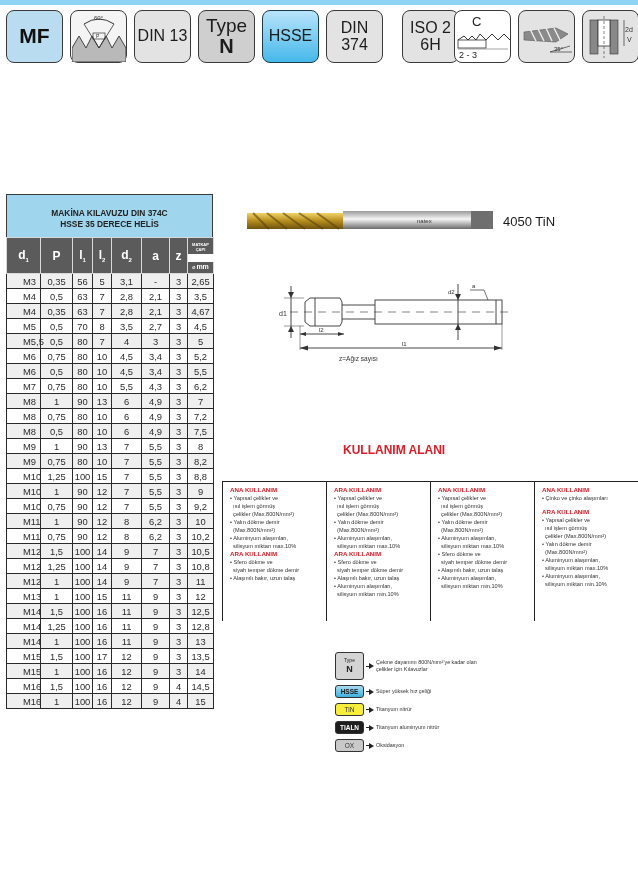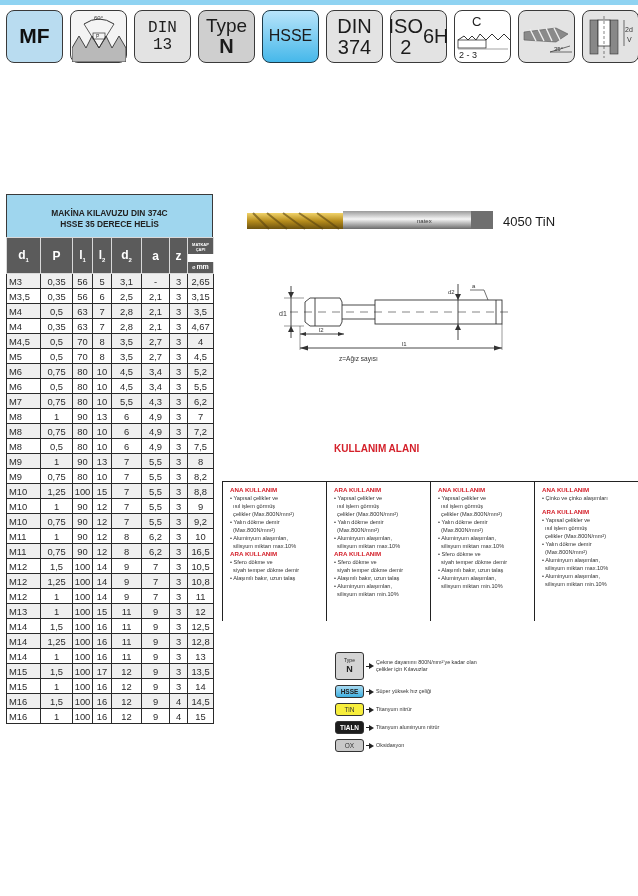--- a/index.html
+++ b/index.html
@@ -9,45 +9,45 @@
   .top-bar { position: absolute; left: 0; top: 0; width: 638px; height: 5px; background: #8fd3f2; }
 
   .icon-row { position: absolute; left: 6px; top: 10px; width: 630px; height: 53px; }
   .sym { position: absolute; top: 0; width: 57px; height: 53px; border: 1.5px solid #3a3a3a; border-radius: 8px;
          background: #e3e3e3; display: flex; align-items: center; justify-content: center; text-align: center;
          line-height: 1.05; color: #1c1c1c; }
   .sym.mf { background: #b9dcf0; font-weight: bold; font-size: 21px; color: #101010; }
   .sym.type { background: #cfcfcf; flex-direction: column; font-size: 19px; }
   .sym.type b { font-size: 20px; }
   .sym.hsse { background: linear-gradient(#b8e4fa, #46b8ea); font-size: 16px; border-color: #1c3a48; }
-  .sym.din13 { font-size: 16px; font-family: Liberation Mono, monospace; }
-  .sym.two { font-size: 20px; }
+  .sym.din13 { font-size: 16px; }
+  .sym.two { font-size: 16px; }
   .sym svg { display: block; }
 
   .tbl-wrap { position: absolute; left: 6px; top: 194px; width: 207px; }
   .tbl-title { height: 43px; background: #9fd6ee; border: 1px solid #3a3a3a; border-bottom: none;
                text-align: center; font-size: 8.4px; font-weight: bold; padding-top: 13px; line-height: 11px; color: #222; }
   table { border-collapse: collapse; width: 207px; table-layout: fixed; }
   th { background: #5b5b5b; color: #fff; height: 36px; font-size: 12px; font-weight: bold; border: 1px solid #d9d9d9; }
   th sub { font-size: 6px; }
   td { height: 15px; font-size: 9.4px; text-align: center; border: 1px solid #2a2a2a; color: #2b2b2b; }
-  td:first-child { text-align: left; padding-left: 2px; }
+  td:first-child { text-align: left; padding-left: 16px; }
   tbody tr:nth-child(odd) td { background: #efefef; }
   tbody tr:nth-child(even) td { background: #ffffff; }
   .th-drill { font-size: 4px; line-height: 5px; position: relative; }
   .th-drill .box { display: block; width: 26px; height: 8px; background: #fff; margin: 2px auto; }
   .th-drill .mm { font-size: 7px; }
 
   .tool-photo { position: absolute; left: 247px; top: 207px; width: 246px; height: 26px; }
   .tool-code { position: absolute; left: 503px; top: 214px; font-size: 13px; color: #1a1a1a; }
 
   .drawing { position: absolute; left: 270px; top: 282px; width: 240px; height: 90px; }
   .draw-caption { position: absolute; left: 339px; top: 355px; font-size: 6.5px; color: #333; }
 
-  .usage-title { position: absolute; left: 334px; top: 443px; font-size: 10px; font-weight: bold; color: #d4202a; }
+  .usage-title { position: absolute; left: 343px; top: 443px; font-size: 12px; font-weight: bold; color: #d4202a; }
 
   .usage-grid { position: absolute; left: 222px; top: 481px; width: 416px; height: 140px;
                 border-top: 1.5px solid #222; display: flex; }
   .usage-col { flex: 1; border-left: 1.5px solid #222; padding: 4px 0 0 7px; font-size: 5.6px; line-height: 8px; color: #333; }
   .usage-col:first-child { border-left: 1.5px solid #222; }
   .usage-col .hd { color: #d4202a; font-weight: bold; font-size: 6.2px; }
   .usage-col .gap { height: 6px; }
 
   .legend { position: absolute; left: 335px; top: 652px; width: 220px; }
   .leg-row { position: relative; display: flex; align-items: center; margin-bottom: 5px; }
@@ -90,21 +90,21 @@
     <span>Type</span>
     <b>N</b>
   </div>
   <div class="sym hsse" style="left:256px">
       <span>HSSE</span>
     </div>
   <div class="sym two" style="left:320px;flex-direction:column">
     <span>DIN</span>
     <span>374</span>
   </div>
-  <div class="sym two" style="left:384px;flex-direction:row">
+  <div class="sym two" style="left:396px;flex-direction:column">
     <span>ISO 2</span>
     <span>6H</span>
   </div>
   <div class="sym" style="left:448px;background:#fff">
     <svg width="54" height="50" viewBox="0 0 54 50">
       <text x="16" y="14" font-size="13" font-family="Liberation Sans, sans-serif" fill="#222">C</text>
       <path d="M2 28 L8 24 L12 28 L16 24 L20 28 L24 22 L30 28 L36 22 L42 28 L48 22 L54 28" fill="none" stroke="#333" stroke-width="1"></path>
       <rect x="2" y="28" width="28" height="8" fill="none" stroke="#333" stroke-width="0.8"></rect>
       <line x1="2" y1="37" x2="52" y2="37" stroke="#666" stroke-width="0.6"></line>
       <text x="3" y="46" font-size="9" font-family="Liberation Sans, sans-serif" fill="#222">2 - 3</text>
@@ -170,70 +170,60 @@
           <td>M3</td>
           <td>0,35</td>
           <td>56</td>
           <td>5</td>
           <td>3,1</td>
           <td>-</td>
           <td>3</td>
           <td>2,65</td>
         </tr>
         <tr>
-          <td>M3,5</td>
-          <td>0,35</td>
-          <td>56</td>
-          <td>6</td>
-          <td>2,5</td>
-          <td>2,1</td>
-          <td>3</td>
-          <td>3,15</td>
-        </tr>
-        <tr>
           <td>M4</td>
           <td>0,5</td>
           <td>63</td>
           <td>7</td>
           <td>2,8</td>
           <td>2,1</td>
           <td>3</td>
           <td>3,5</td>
         </tr>
         <tr>
           <td>M4</td>
           <td>0,35</td>
           <td>63</td>
           <td>7</td>
           <td>2,8</td>
           <td>2,1</td>
           <td>3</td>
           <td>4,67</td>
-        </tr>
-        <tr>
-          <td>M4,5</td>
-          <td>0,5</td>
-          <td>70</td>
-          <td>8</td>
-          <td>3,5</td>
-          <td>2,7</td>
-          <td>3</td>
-          <td>4</td>
         </tr>
         <tr>
           <td>M5</td>
           <td>0,5</td>
           <td>70</td>
           <td>8</td>
           <td>3,5</td>
           <td>2,7</td>
           <td>3</td>
           <td>4,5</td>
         </tr>
         <tr>
+          <td>M5,5</td>
+          <td>0,5</td>
+          <td>80</td>
+          <td>7</td>
+          <td>4</td>
+          <td>3</td>
+          <td>3</td>
+          <td>5</td>
+        </tr>
+        <tr>
           <td>M6</td>
           <td>0,75</td>
           <td>80</td>
           <td>10</td>
           <td>4,5</td>
           <td>3,4</td>
           <td>3</td>
           <td>5,2</td>
         </tr>
         <tr>
@@ -347,21 +337,21 @@
           <td>10</td>
         </tr>
         <tr>
           <td>M11</td>
           <td>0,75</td>
           <td>90</td>
           <td>12</td>
           <td>8</td>
           <td>6,2</td>
           <td>3</td>
-          <td>16,5</td>
+          <td>10,2</td>
         </tr>
         <tr>
           <td>M12</td>
           <td>1,5</td>
           <td>100</td>
           <td>14</td>
           <td>9</td>
           <td>7</td>
           <td>3</td>
           <td>10,5</td>

